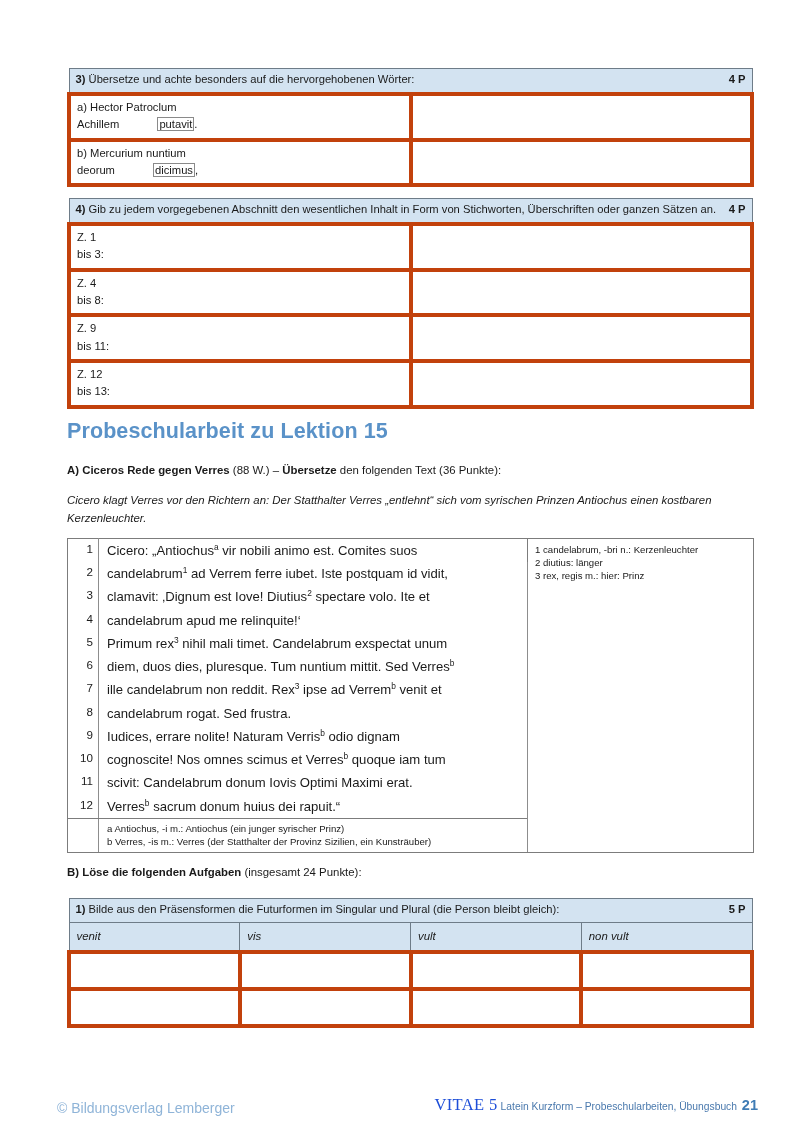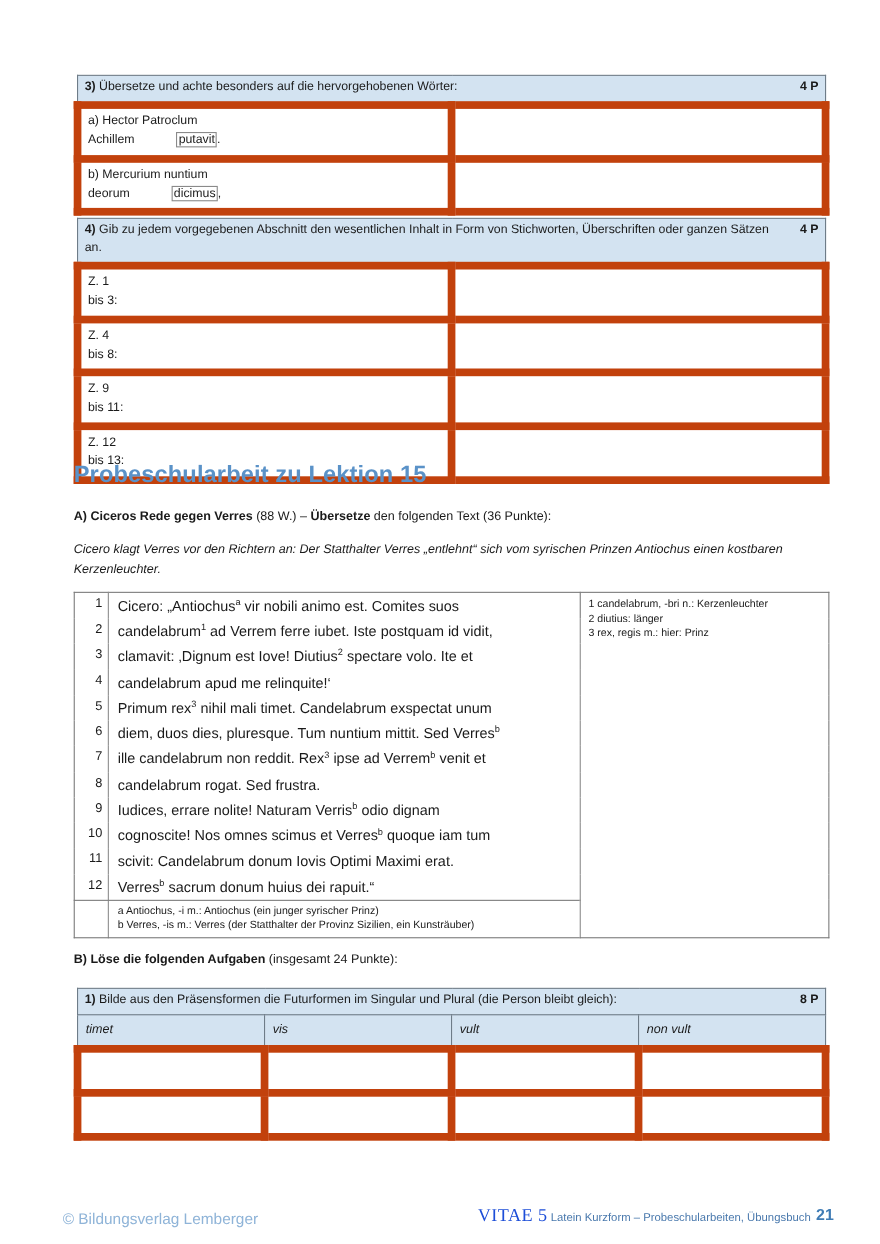--- a/index.html
+++ b/index.html
@@ -25,21 +25,21 @@
 
   
   .tbl {
     position: absolute;
     border-collapse: collapse;
     table-layout: fixed;
     font-size: 11.2px;
     line-height: 1.42;
   }
   .tbl td, .tbl th {
-    border: 7px solid #c2410c;
+    border: 4px solid #c2410c;
     vertical-align: top;
     padding: 3px 6px 4px 6px;
     font-weight: normal;
     text-align: left;
   }
   .hdr {
     background: #d3e3f1;
     border: 1px solid #6e7c88 !important;
   }
   .hdr .pts {
@@ -310,27 +310,27 @@
   </table>
 
   <div class="para" id="secB">
     <b>B) Löse die folgenden Aufgaben</b><span> (insgesamt 24 Punkte):</span>
   </div>
 
   <table class="tbl" id="task1">
     <tbody>
         <tr>
       <td class="hdr" colspan="4">
-        <span class="pts">8 P</span>
+        <span class="pts">5 P</span>
         <b>1)</b>
         <span>Bilde aus den Präsensformen die Futurformen im Singular und Plural (die Person bleibt gleich):</span>
       </td>
     </tr>
     <tr class="vhead">
-      <td>timet</td>
+      <td>venit</td>
       <td>vis</td>
       <td>vult</td>
       <td>non vult</td>
     </tr>
     <tr class="blank">
       <td>&nbsp;</td>
       <td>&nbsp;</td>
       <td>&nbsp;</td>
       <td>&nbsp;</td>
     </tr>

